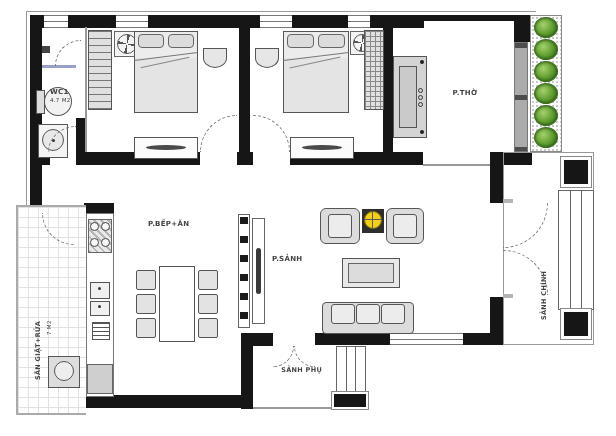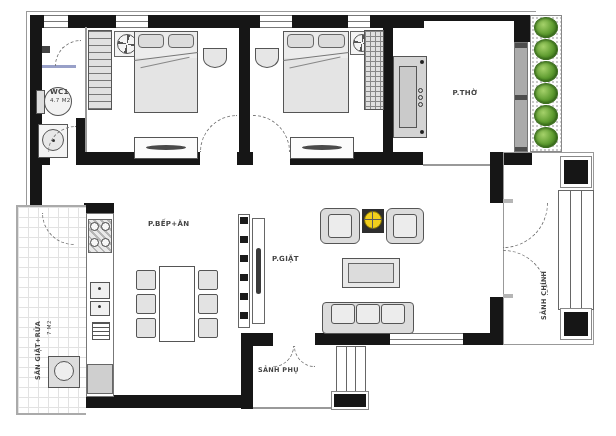--- a/index.html
+++ b/index.html
@@ -189,33 +189,33 @@
   <div class="abs" style="left:364px;top:219px;width:18px;height:1px;background:#5a5a5a;"></div>
   <div class="abs" style="left:372px;top:211px;width:1px;height:18px;background:#5a5a5a;"></div>
   <div class="furn" style="left:386px;top:208px;width:38px;height:36px;background:#dcdcdc;border-radius:6px;"></div>
   <div class="furn" style="left:393px;top:214px;width:24px;height:24px;border-radius:3px;"></div>
   <div class="furn" style="left:342px;top:258px;width:58px;height:30px;background:#e8e8e8;"></div>
   <div class="furn" style="left:348px;top:263px;width:46px;height:20px;background:#dcdcdc;border-color:#666;"></div>
   <div class="furn" style="left:322px;top:302px;width:92px;height:32px;background:#dcdcdc;border-radius:4px;"></div>
   <div class="furn" style="left:331px;top:304px;width:24px;height:20px;border-radius:3px;"></div>
   <div class="furn" style="left:356px;top:304px;width:24px;height:20px;border-radius:3px;"></div>
   <div class="furn" style="left:381px;top:304px;width:24px;height:20px;border-radius:3px;"></div>
-  <div class="lbl" style="left:272px;top:255px;">P.GIẶT</div>
+  <div class="lbl" style="left:272px;top:255px;">P.SẢNH</div>
 
   <div class="abs" style="left:503px;top:152px;width:91px;height:193px;border:1px solid #999;box-sizing:border-box;"></div>
   <div class="steps" style="left:558px;top:190px;width:36px;height:120px;"></div>
   <div class="pillar" style="left:564px;top:160px;width:24px;height:24px;"></div>
   <div class="pillar" style="left:564px;top:312px;width:24px;height:24px;"></div>
   <div class="jamb" style="left:503px;top:199px;width:10px;height:4px;"></div>
   <div class="jamb" style="left:503px;top:294px;width:10px;height:4px;"></div>
   <div class="lbl vtext" style="left:540px;top:225px;height:95px;font-size:6.5px;">SẢNH CHÍNH</div>
 
   <div class="steps" style="left:336px;top:346px;width:30px;height:48px;"></div>
   <div class="pillar" style="left:334px;top:394px;width:32px;height:13px;box-shadow:0 0 0 2px #fff,0 0 0 3px #888;"></div>
-  <div class="lbl" style="left:258px;top:366px;width:64px;text-align:left;font-size:6.5px;">SẢNH PHỤ</div>
+  <div class="lbl" style="left:258px;top:366px;width:64px;text-align:right;font-size:6.5px;">SẢNH PHỤ</div>
 
   <div class="abs" style="left:16px;top:205px;width:70px;height:210px;border:2px solid #aaa;border-right:0;box-sizing:border-box;
        background:#fff;background-image:repeating-linear-gradient(to right,#e2e2e2 0 1px,rgba(0,0,0,0) 1px 10px),
        repeating-linear-gradient(to bottom,#e2e2e2 0 1px,rgba(0,0,0,0) 1px 10px);"></div>
   <div class="furn" style="left:48px;top:356px;width:32px;height:32px;background:#ddd;"></div>
   <div class="abs" style="left:54px;top:361px;width:20px;height:20px;border:1px solid #555;border-radius:50%;box-sizing:border-box;background:#eee;"></div>
   <div class="lbl vtext" style="left:34px;top:250px;height:130px;font-size:6.5px;">SÂN GIẶT+RỬA</div>
   <div class="lbl vtext lbl-s" style="left:46px;top:295px;height:40px;">7 M2</div>
 
   <div class="door d-tl" style="left:55px;top:40px;width:26px;height:26px;"></div>

